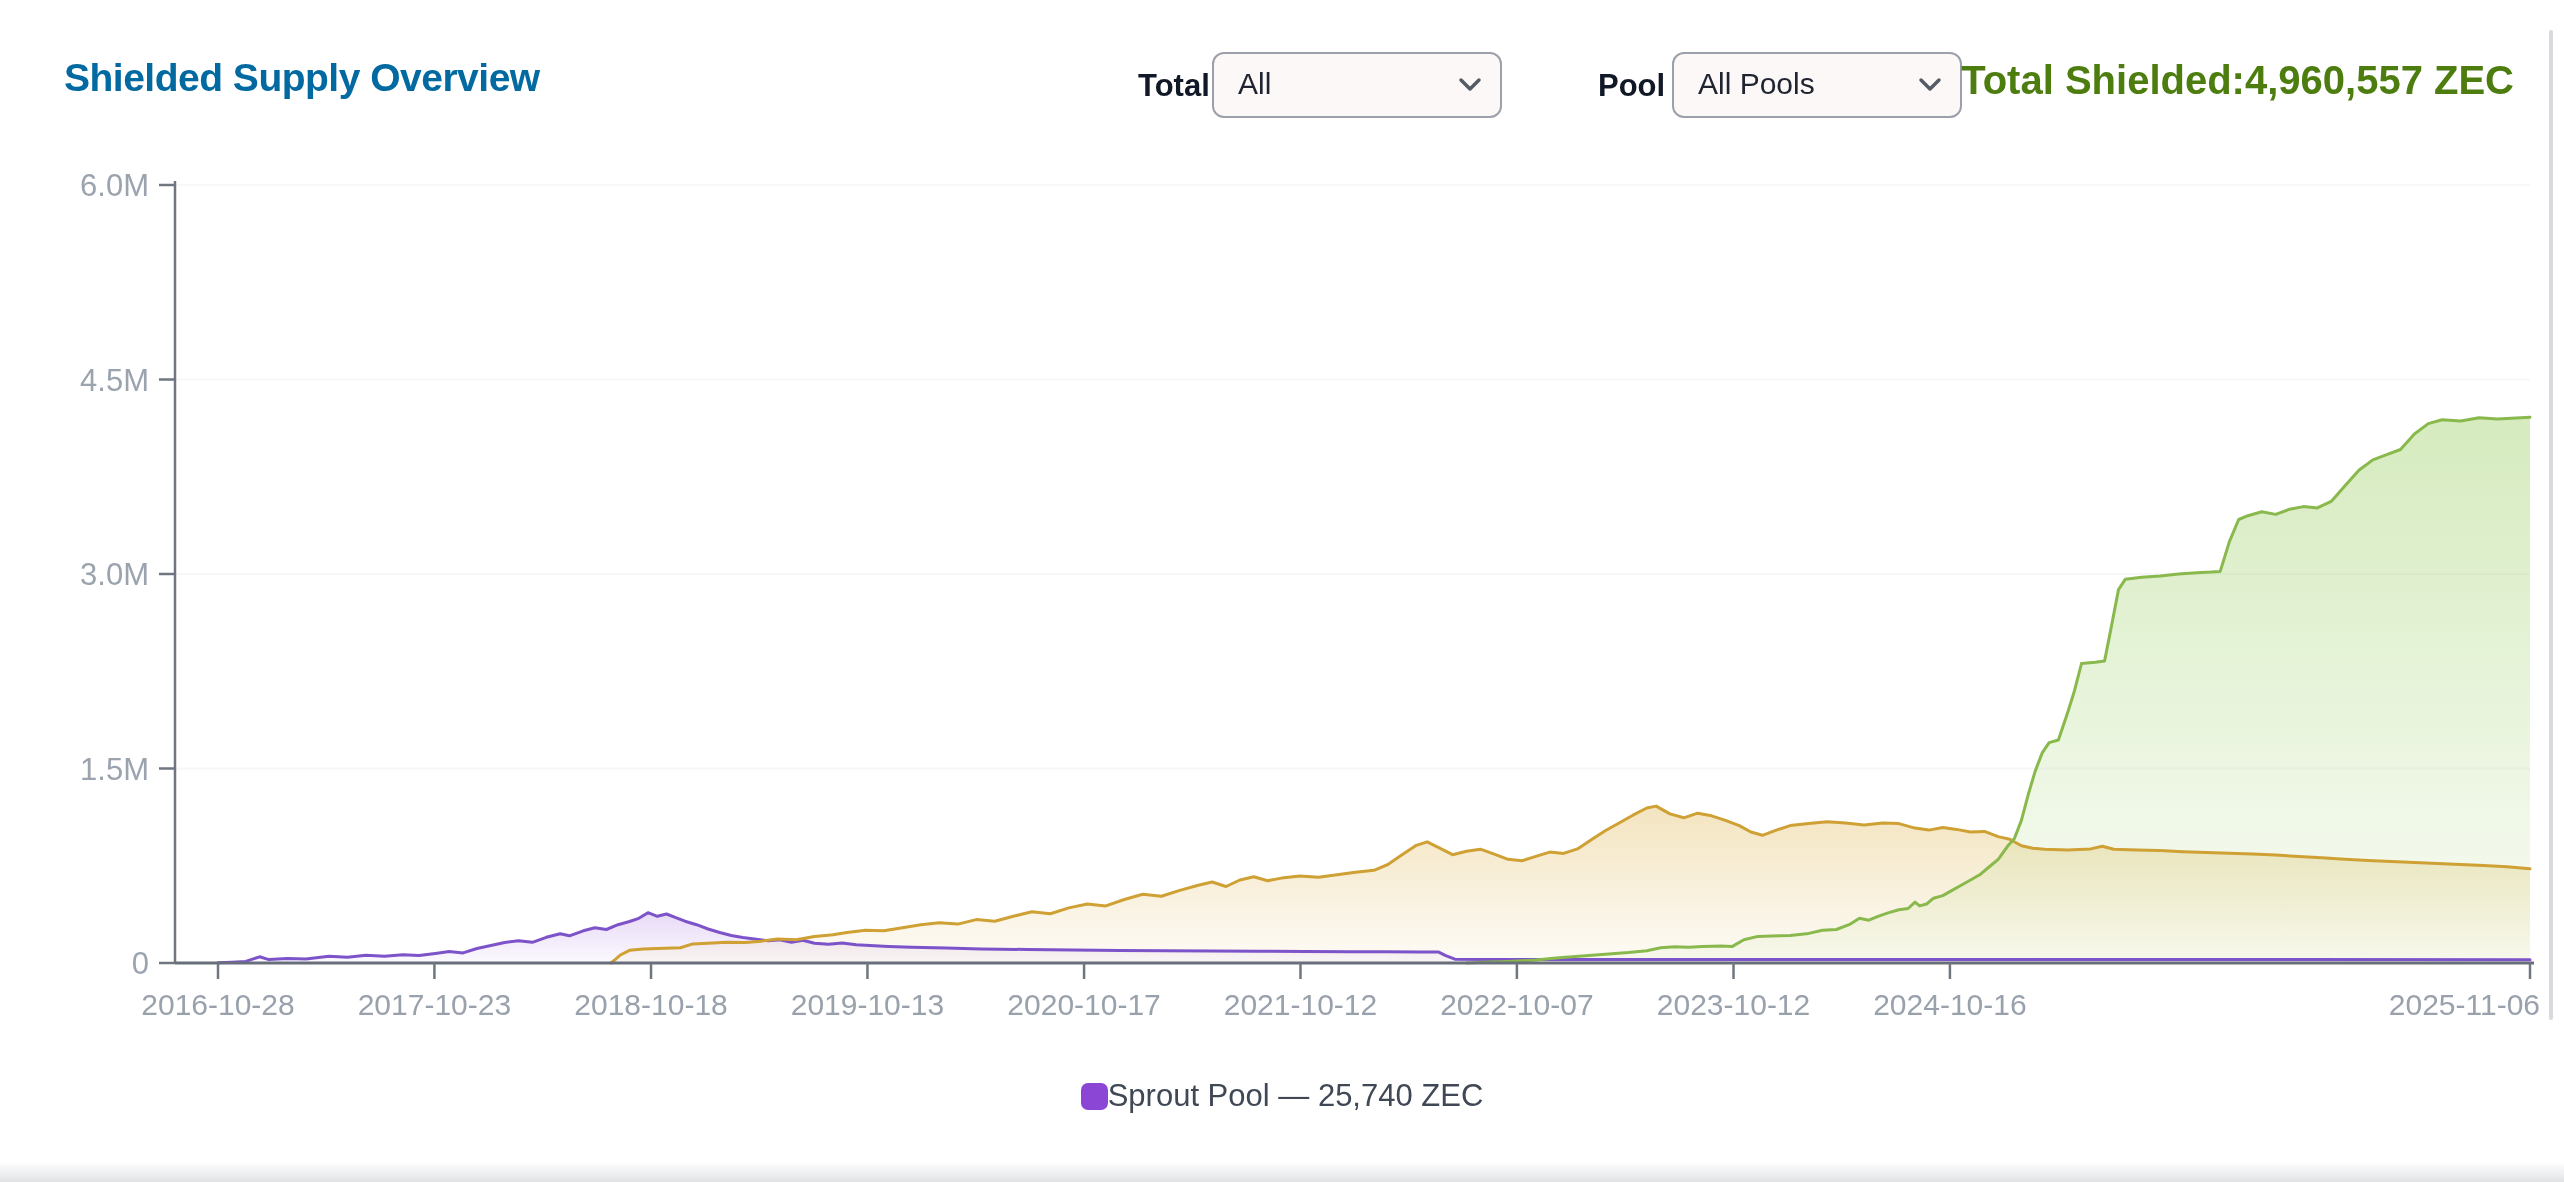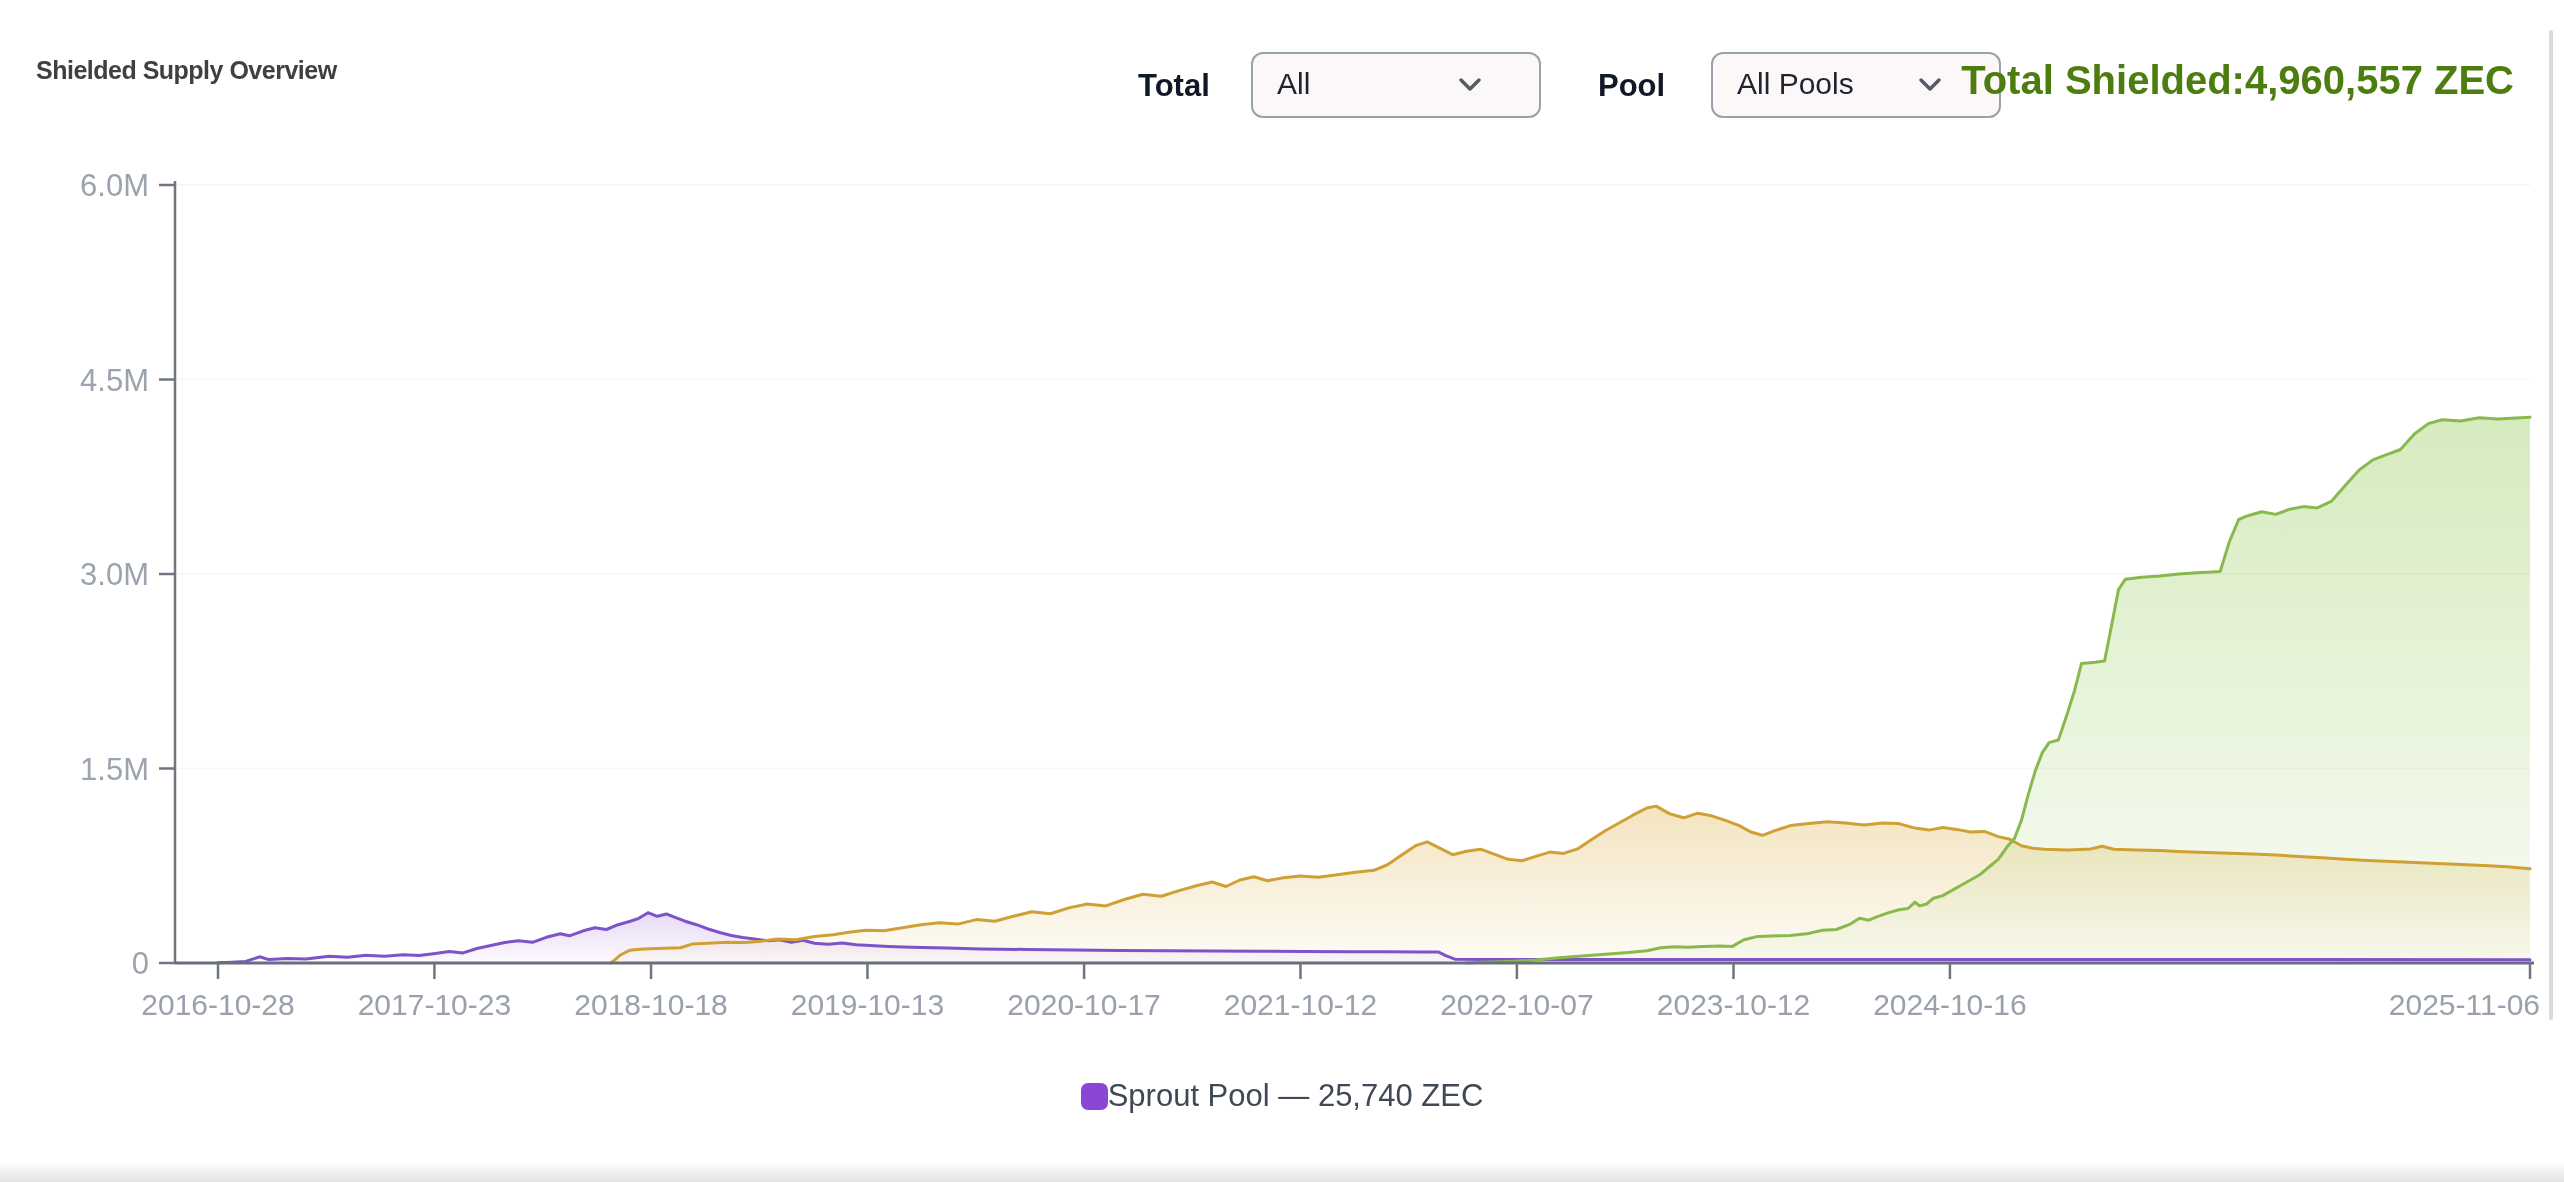--- a/index.html
+++ b/index.html
@@ -1,39 +1,39 @@
 <!DOCTYPE html>
 <html><head>
 <meta charset="utf-8">
 <style>
   html,body{margin:0;padding:0;}
   body{
     width:2564px;height:1182px;position:relative;background:#ffffff;
     font-family:"Liberation Sans", sans-serif;overflow:hidden;
   }
   .page-title{
-    position:absolute;left:36px;top:56px;
-    font-size:25px;font-weight:700;color:#404040;letter-spacing:-0.5px;
+    position:absolute;left:64px;top:56px;
+    font-size:39px;font-weight:700;color:#0369a1;letter-spacing:-0.5px;
   }
   .ctrl-label{
     position:absolute;top:68px;font-size:31px;font-weight:700;color:#111827;
   }
   #year-label{left:1138px;}
   #pool-label{left:1598px;}
   .select-wrap{
     position:absolute;top:52px;width:290px;height:66px;
   }
   #year-select-wrap{left:1212px;}
   #pool-select-wrap{left:1672px;}
   .select-wrap select{
     -webkit-appearance:none;appearance:none;
     width:100%;height:100%;box-sizing:border-box;
     border:2px solid #9ba0aa;border-radius:12px;background:#fcf8f7;
     padding:0 60px 4px 24px;font-family:"Liberation Sans",sans-serif;
-    font-size:30px;color:#1f2430;outline:none;margin-left:39px;
+    font-size:30px;color:#1f2430;outline:none;
   }
   .select-wrap .chev{
     position:absolute;right:20px;top:50%;transform:translateY(-50%);
     pointer-events:none;line-height:0;
   }
   .total-box{
     position:absolute;right:50px;top:58px;font-size:40px;color:#4d7c0f;
     font-weight:700;white-space:nowrap;
   }
   #chart-svg{position:absolute;left:0;top:150px;}

